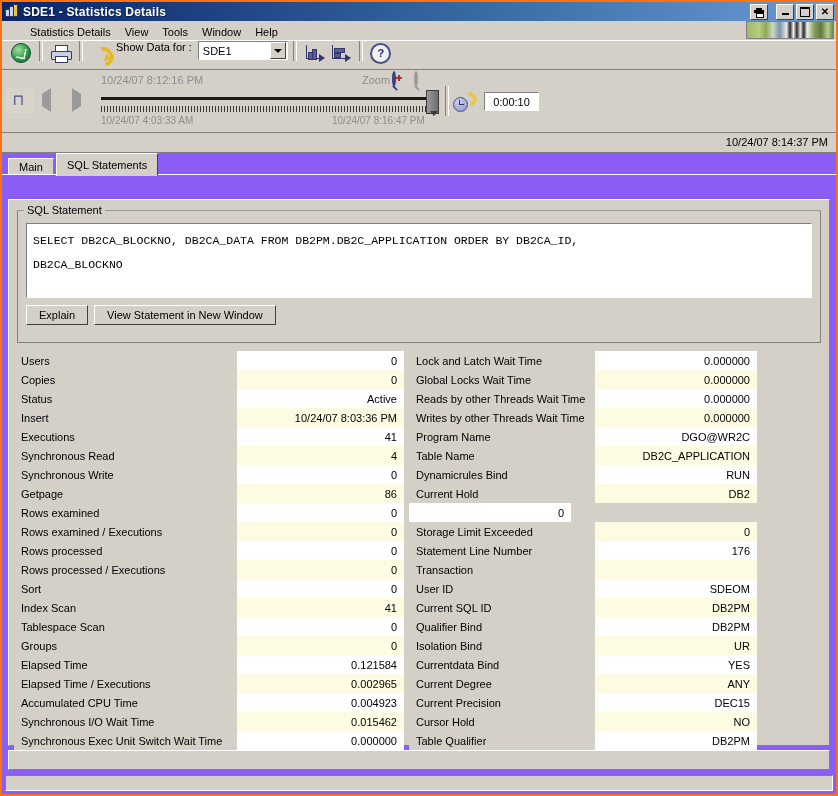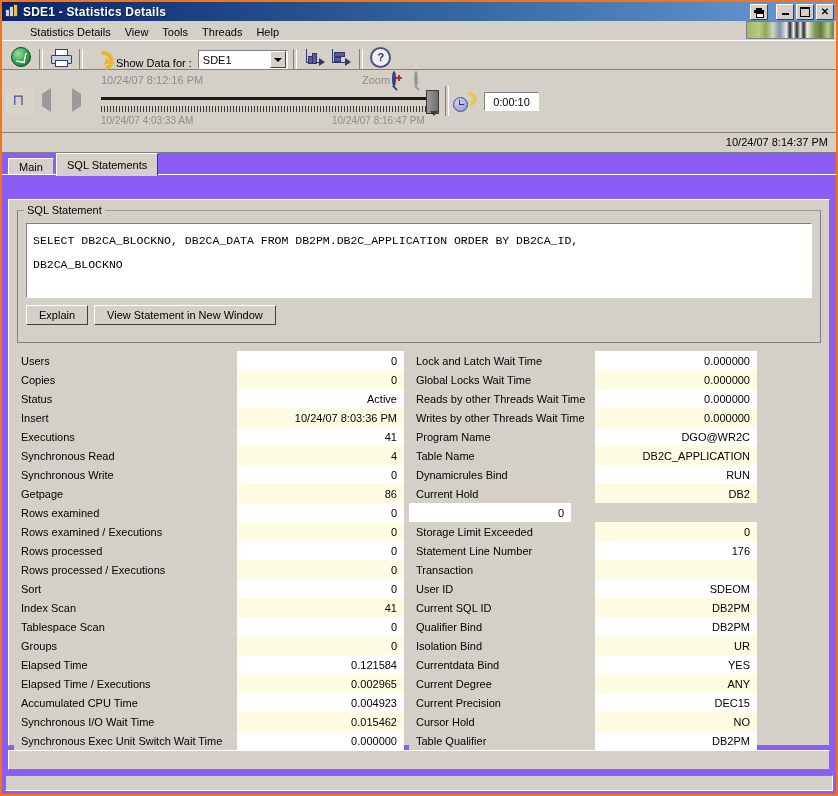--- a/index.html
+++ b/index.html
@@ -47,21 +47,21 @@
     background:
       linear-gradient(90deg,
         #9fb86a 0%, #b9cc7e 14%, #8ea85c 22%,
         #cfd7c0 30%, #7d93a8 38%, #e8e8e8 46%,
         #2c2c2c 50%, #f2f2f2 54%, #2c2c2c 58%, #e8e8e8 62%,
         #2c2c2c 66%, #f0f0f0 70%, #8aa05e 78%,
         #5f7a3a 86%, #b7cd8c 94%, #6d8a4a 100%);
     border:1px solid #808080;box-sizing:border-box;}
 
   
-  .toolbar{height:30px;display:flex;align-items:flex-end;
+  .toolbar{height:30px;display:flex;align-items:flex-start;
            background:#d4d0c8;border-top:1px solid #fff;
            border-bottom:1px solid #808080;padding-left:6px;box-sizing:border-box;}
   .tool-sep{width:2px;height:20px;border-left:1px solid #808080;
             border-right:1px solid #fff;margin:0 5px;}
   .tool-btn{width:26px;height:24px;display:flex;align-items:center;justify-content:center;}
   .ic-green{width:18px;height:18px;border-radius:50%;
     background:radial-gradient(circle at 35% 32%, #9ae09a 0%, #2f9b4e 55%, #14632f 100%);
     border:1px solid #0d4a24;position:relative;}
   .ic-green:after{content:"";position:absolute;left:5px;top:4px;width:7px;height:9px;
     border:2px solid #e9f7e9;border-top:none;border-left:none;transform:rotate(12deg);
@@ -229,21 +229,21 @@
           <div class="glyph-max"></div>
         </div>
       <div class="tb-btn glyph-close">✕</div>
     </div>
   </div>
 
   <div class="menubar">
     <div class="menu-item">Statistics Details</div>
     <div class="menu-item">View</div>
     <div class="menu-item">Tools</div>
-    <div class="menu-item">Threads</div>
+    <div class="menu-item">Window</div>
     <div class="menu-item">Help</div>
     <div class="brand-img"></div>
   </div>
 
   <div class="toolbar">
     <div class="tool-btn">
       <span class="ic-green"></span>
     </div>
     <div class="tool-sep"></div>
     <div class="tool-btn">

